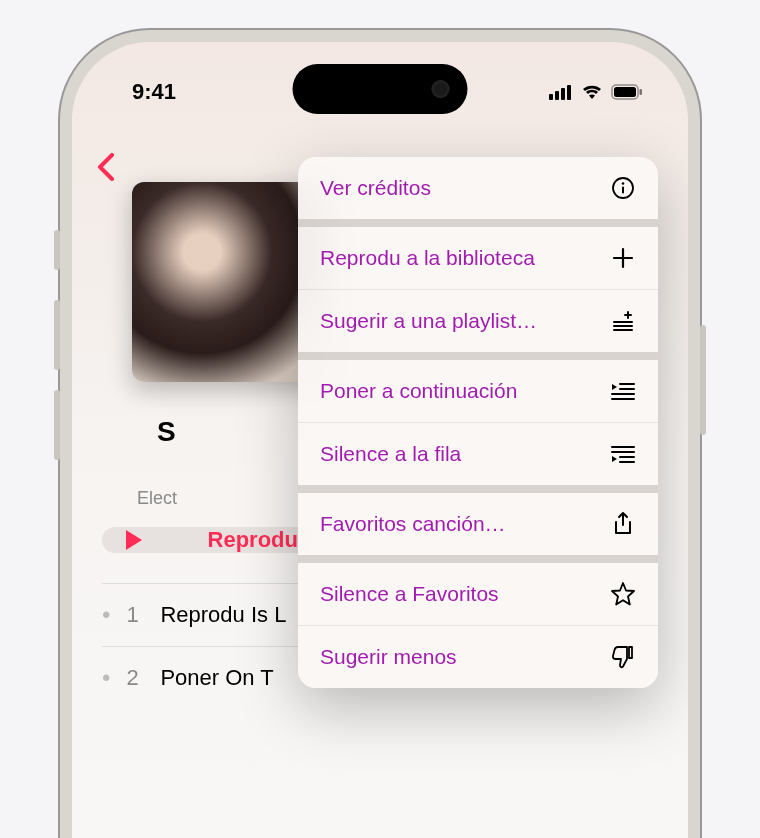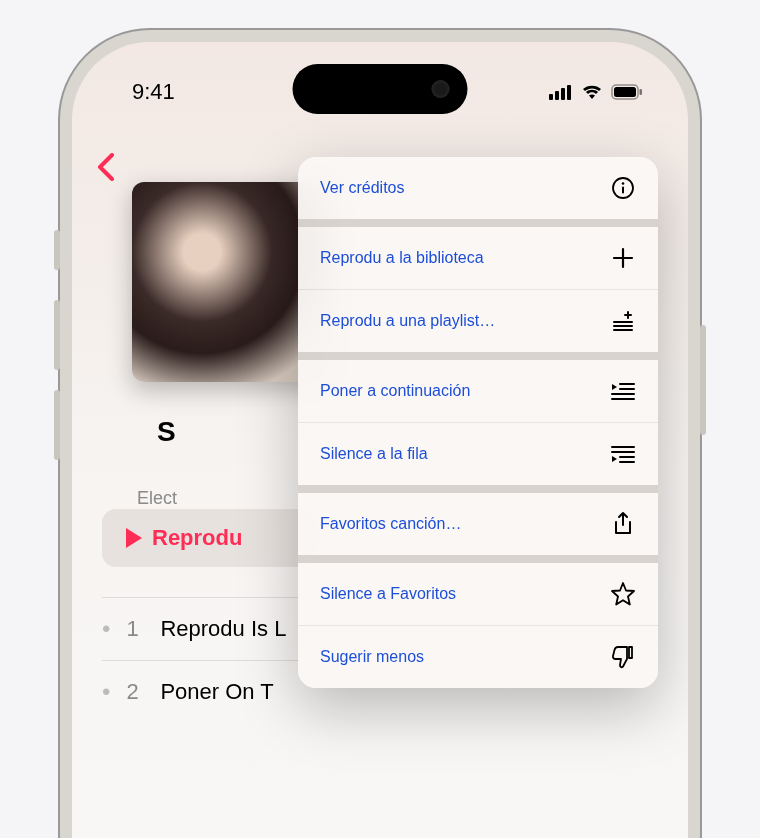--- a/index.html
+++ b/index.html
@@ -63,21 +63,21 @@
   .status-bar {
     position: absolute;
     top: 30px;
     left: 0; right: 0;
     height: 40px;
     display: flex;
     justify-content: space-between;
     align-items: center;
     padding: 0 45px 0 60px;
     z-index: 40;
-    font-weight: 400;
+    font-weight: 700;
     font-size: 22px;
     color: #000;
   }
   .status-right { display:flex; gap:8px; align-items:center; }
   .nav-bar {
     position:absolute;
     top: 95px; left:0; right:0;
     height: 60px;
     display:flex;
     align-items:center;
@@ -104,30 +104,32 @@
     color:#000;
     padding-left: 55px;
   }
   .genre-partial {
     margin-top: 40px;
     font-size: 18px;
     color:#8a8a8a;
     padding-left: 35px;
   }
   .play-btn {
+    margin-top: 18px;
     background: rgba(200,190,185,0.35);
     border-radius: 14px;
-    padding: 16px 24px;
+    padding: 0 24px;
     display:flex;
     align-items:center;
     gap:10px;
     width: 220px;
     color:#ff2d55;
     font-size:22px;
     font-weight:600;
+    justify-content:space-between;
   }
   .play-triangle {
     width:0; height:0;
     border-top: 10px solid transparent;
     border-bottom: 10px solid transparent;
     border-left: 16px solid #ff2d55;
   }
   .tracklist {
     margin-top: 30px;
   }
@@ -152,22 +154,22 @@
     box-shadow: 0 20px 60px rgba(0,0,0,0.25);
     overflow:hidden;
     z-index:100;
     backdrop-filter: blur(10px);
   }
   .menu-item {
     display:flex;
     justify-content:space-between;
     align-items:center;
     padding: 18px 22px;
-    font-size: 16px;
-    color:#1d4ed8;
+    font-size: 21px;
+    color:#a21caf;
   }
   .menu-item + .menu-item { border-top: 1px solid rgba(0,0,0,0.08); }
   .menu-sep {
     height: 8px;
     background: rgba(190,182,177,0.55);
   }
   .menu-icon {
     width: 26px; height:26px;
     display:flex; align-items:center; justify-content:center;
     font-size: 22px;
@@ -261,21 +263,21 @@
       <div class="menu-sep"></div>
       <div class="menu-item">
         <span>Reprodu a la biblioteca</span>
         <span class="menu-icon">
           <svg width="22" height="22" viewBox="0 0 22 22">
               <path d="M11 2 V20 M2 11 H20" stroke="#000" stroke-width="2.2" stroke-linecap="round"></path>
             </svg>
         </span>
       </div>
       <div class="menu-item">
-        <span>Reprodu a una playlist…</span>
+        <span>Sugerir a una playlist…</span>
         <span class="menu-icon">
           <svg width="24" height="22" viewBox="0 0 24 22">
               <path d="M17 2 V8 M14 5 H20" stroke="#000" stroke-width="2" stroke-linecap="round"></path>
               <path d="M3 12 H21 M3 16 H21 M3 20 H21" stroke="#000" stroke-width="2" stroke-linecap="round"></path>
             </svg>
         </span>
       </div>
       <div class="menu-sep"></div>
       <div class="menu-item">
         <span>Poner a continuación</span>

